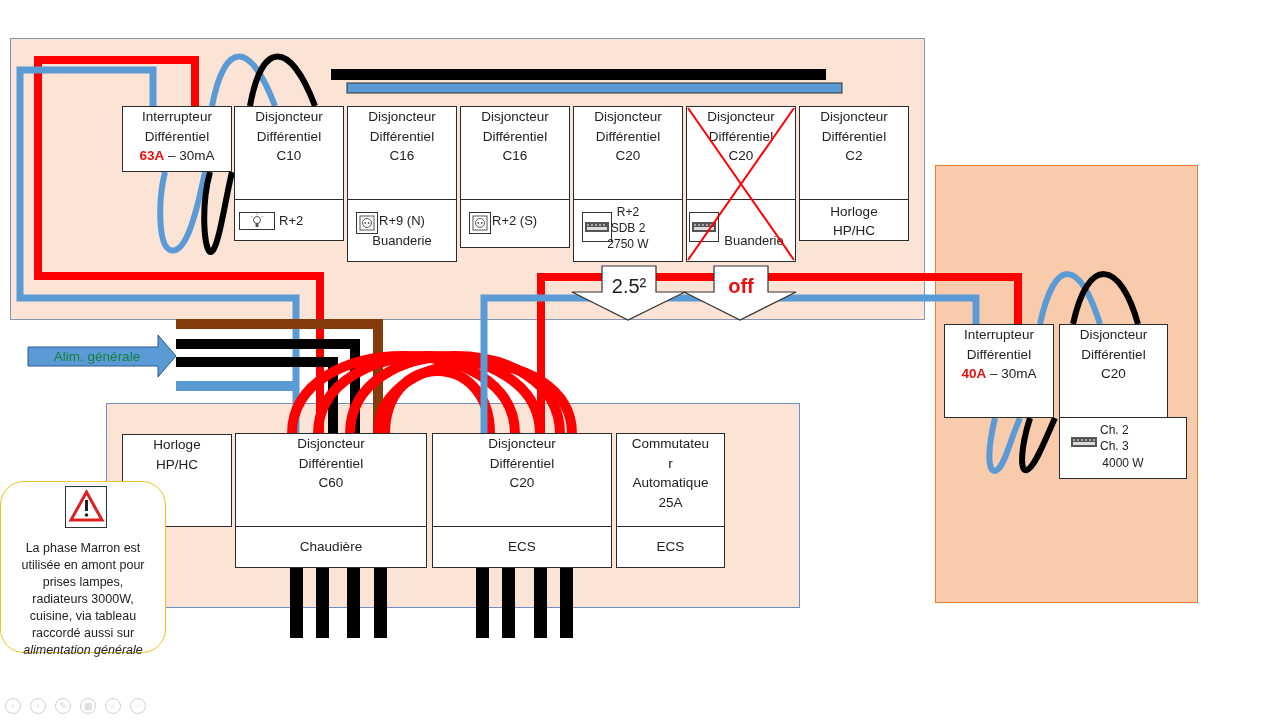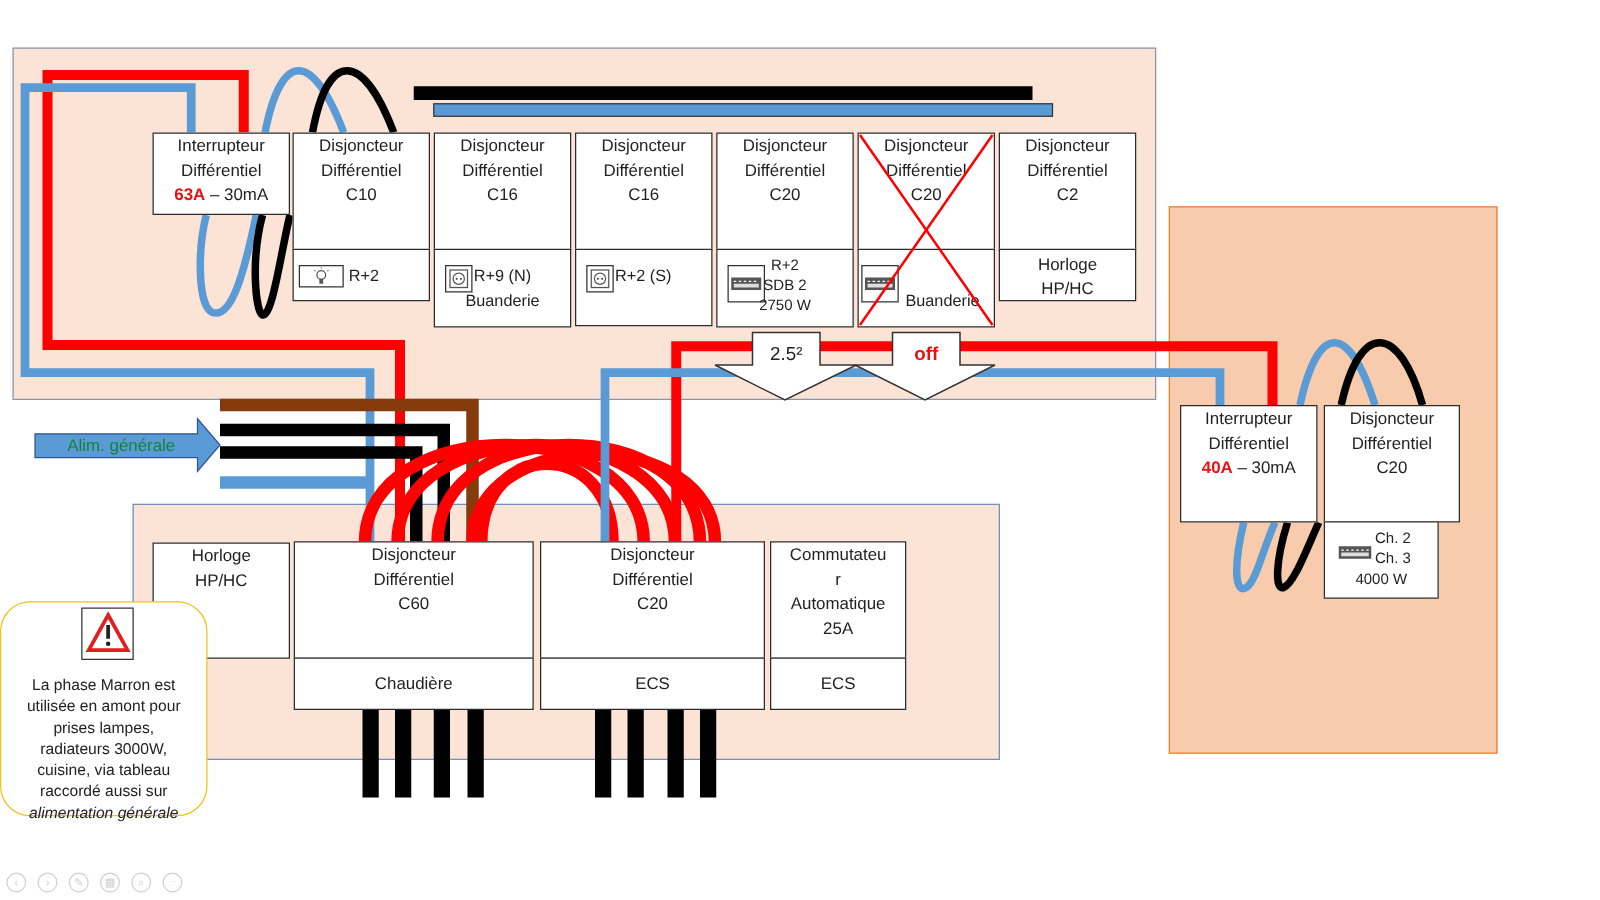--- a/index.html
+++ b/index.html
@@ -15,21 +15,21 @@
          text-align:center; font-size:13.5px; line-height:19.5px; }
   .box .top { display:flex; flex-direction:column; justify-content:flex-start; align-items:center; height:100%; }
   .box .line { display:block; }
   .sub { position:absolute; box-sizing:border-box; background:#fff; border:1.5px solid #2b2b2b;
          font-size:13px; line-height:17px; text-align:center; }
   .red { color:#e81010; font-weight:bold; }
   .icon-box { position:absolute; box-sizing:border-box; border:1.5px solid #333; background:#fff; }
   .warn-note { position:absolute; left:0px; top:481px; width:166px; height:172px; box-sizing:border-box;
                border:1.5px solid #f2c21b; border-radius:24px; background:#fff; text-align:center;
                font-size:12.5px; line-height:17px; padding-top:58px; }
-  .arrow-label { position:absolute; font-size:15px; text-align:center; }
+  .arrow-label { position:absolute; font-size:20px; text-align:center; }
   .nav-btn { position:absolute; top:698px; width:16px; height:16px; border:1.2px solid #d0d0d0; border-radius:50%;
              box-sizing:border-box; color:#cfcfcf; font-size:9px; line-height:14px; text-align:center; }
 </style>
 </head>
 <body>
 
 <div class="panel" id="panel-main"></div>
 <div class="panel" id="panel-lower"></div>
 <div class="panel" id="panel-right"></div>
 
@@ -133,21 +133,21 @@
   <span class="abs" style="left:0;top:32px;width:100%;">Buanderie</span>
 </div>
 
 <div class="box" style="left:460px;top:106px;width:110px;height:95px;">
   <div class="top">
     <span class="line">Disjoncteur</span>
     <span class="line">Différentiel</span>
     <span class="line">C16</span>
   </div>
 </div>
-<div class="sub" style="left:460px;top:199px;width:110px;height:62px;">
+<div class="sub" style="left:460px;top:199px;width:110px;height:49px;">
   <span class="icon-box" style="left:8px;top:12px;width:22px;height:22px;">
     <svg width="20" height="20" viewBox="0 0 20 20">
         <rect x="3" y="3" width="14" height="14" fill="none" stroke="#555"></rect>
         <circle cx="10" cy="10" r="4.5" fill="none" stroke="#555"></circle>
         <circle cx="8.3" cy="10" r="0.9" fill="#555"></circle>
         <circle cx="11.7" cy="10" r="0.9" fill="#555"></circle>
       </svg>
   </span>
   <span class="abs" style="left:31px;top:12px;">R+2 (S)</span>
 </div>
@@ -249,21 +249,21 @@
   </div>
 </div>
 
 <div class="box" style="left:1059px;top:324px;width:109px;height:94px;">
   <div class="top">
     <span class="line">Disjoncteur</span>
     <span class="line">Différentiel</span>
     <span class="line">C20</span>
   </div>
 </div>
-<div class="sub" style="left:1059px;top:417px;width:92px;height:62px;font-size:12px;line-height:16px;">
+<div class="sub" style="left:1059px;top:417px;width:128px;height:62px;font-size:12px;line-height:16px;">
   <span class="abs" style="left:10px;top:17px;width:28px;height:14px;">
     <svg width="28" height="14" viewBox="0 0 28 14">
         <rect x="1" y="2" width="26" height="10" fill="#555"></rect>
         <line x1="3" y1="5" x2="25" y2="5" stroke="#fff" stroke-dasharray="2,2"></line>
         <rect x="3" y="7" width="22" height="3" fill="#ddd"></rect>
       </svg>
   </span>
   <span class="abs" style="left:40px;top:4px;">Ch. 2</span>
   <span class="abs" style="left:40px;top:20px;">Ch. 3</span>
   <span class="abs" style="left:0;top:37px;width:100%;">4000 W</span>

